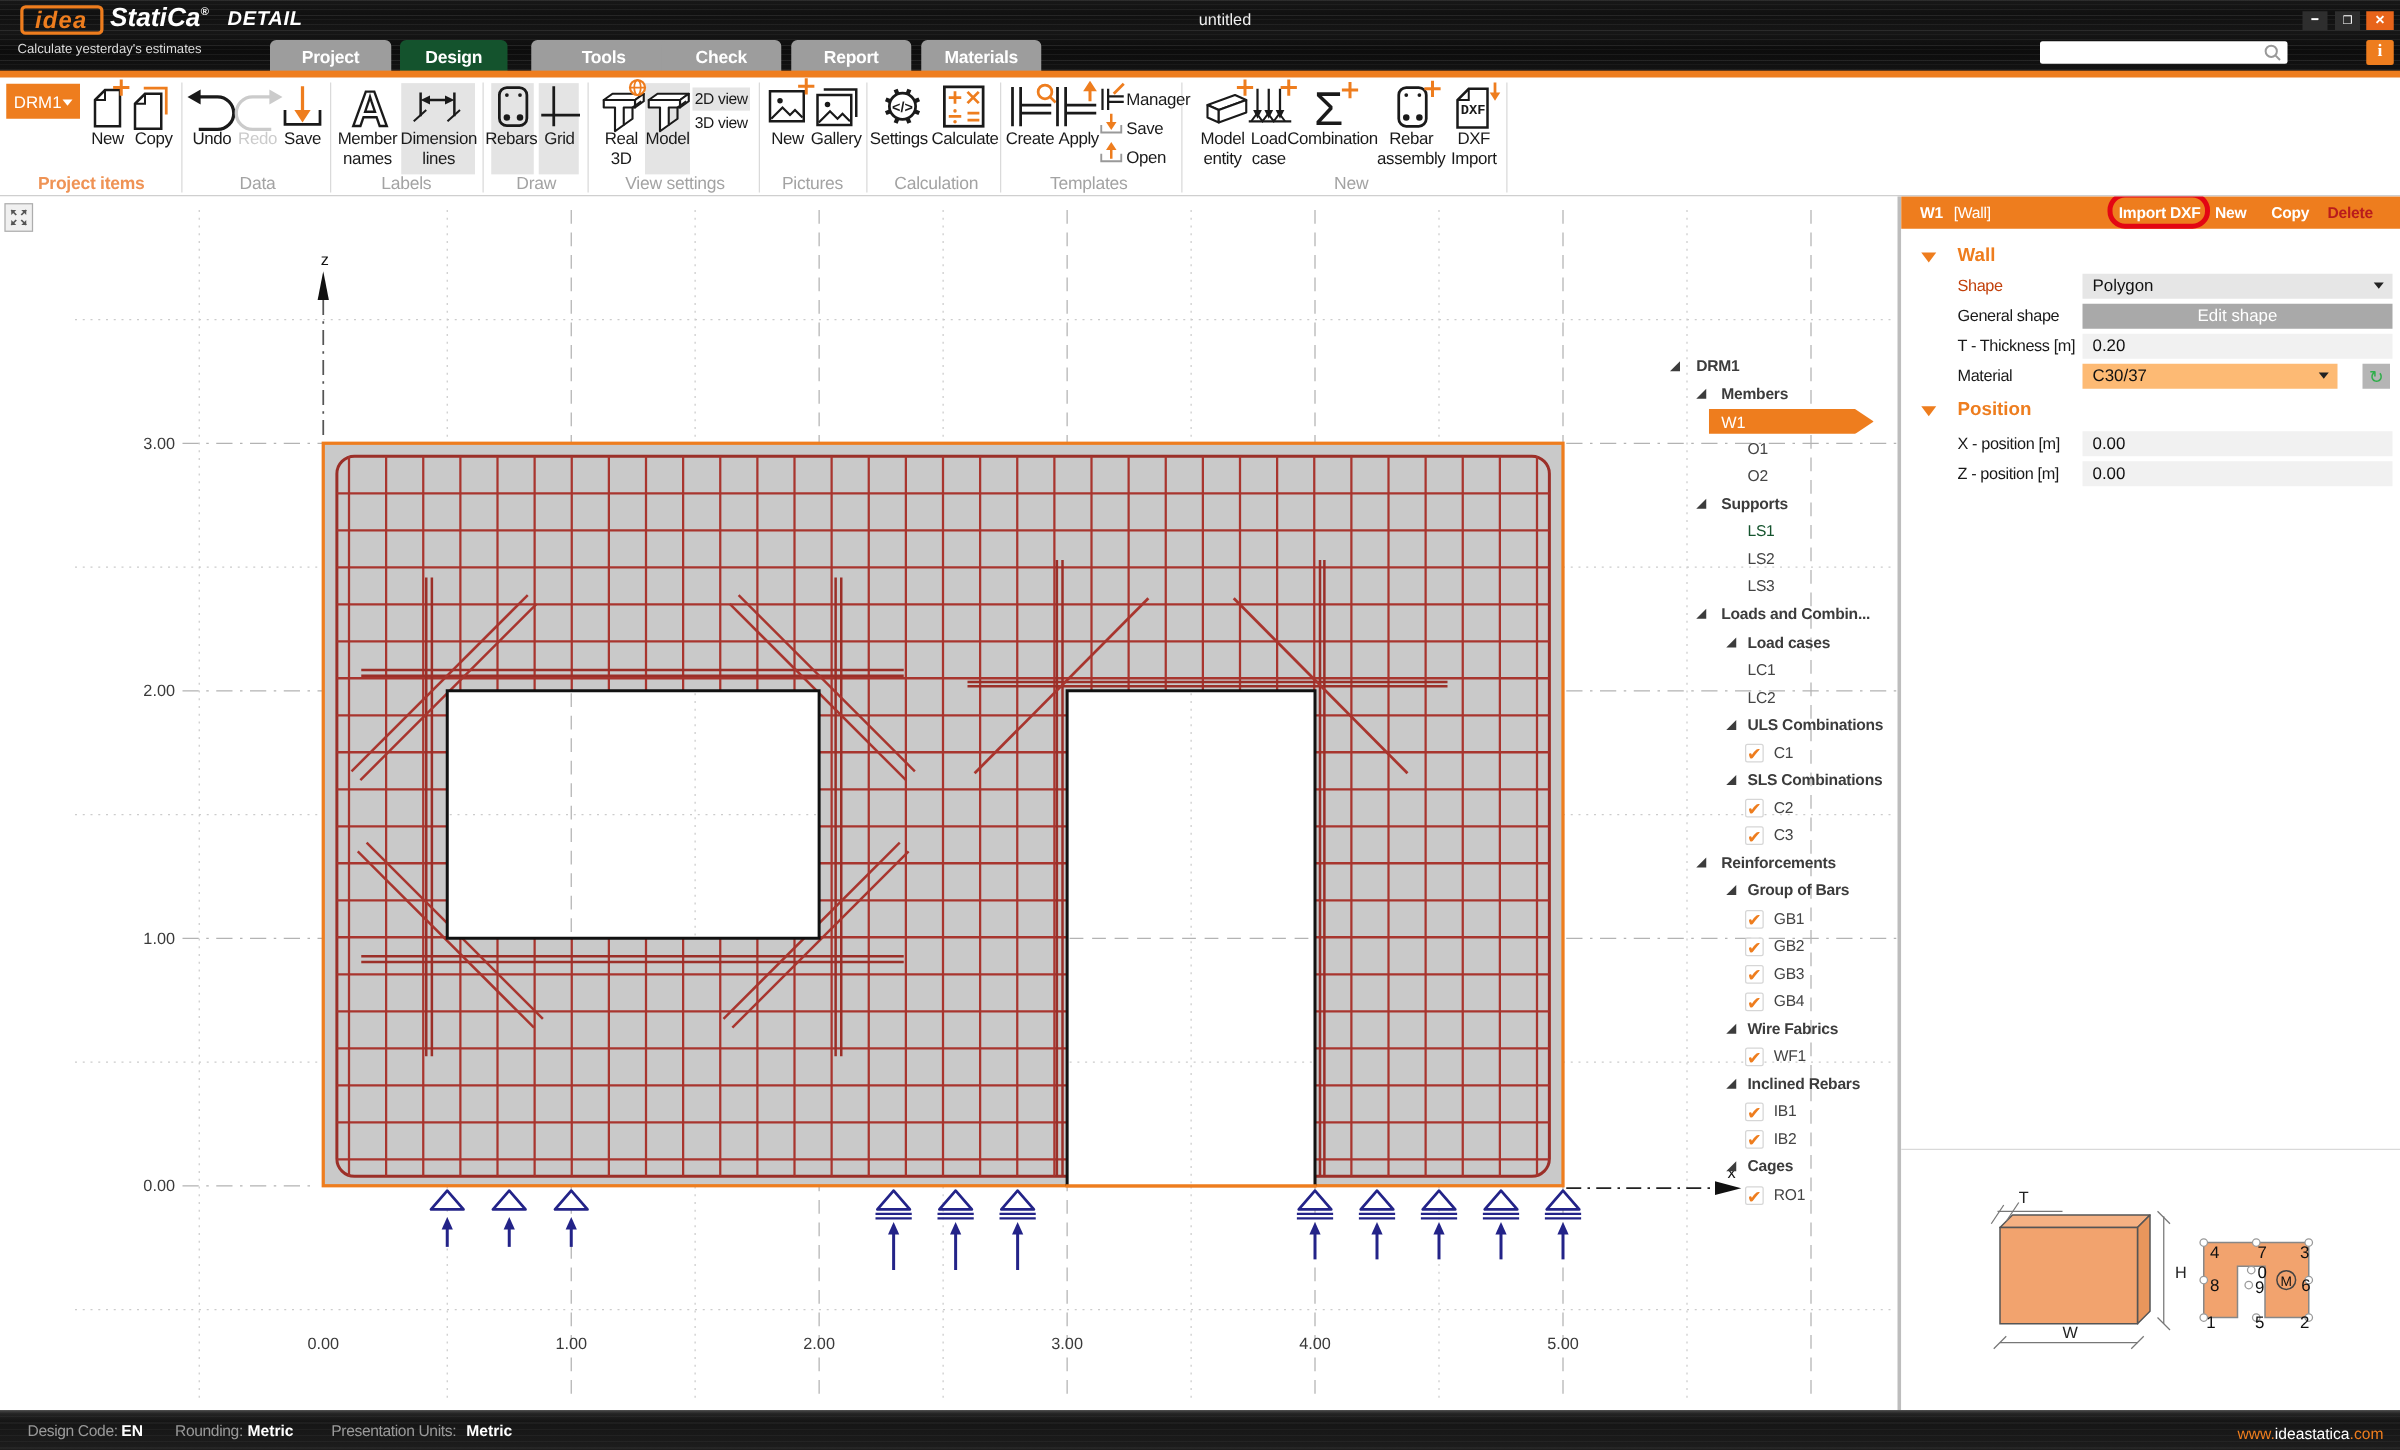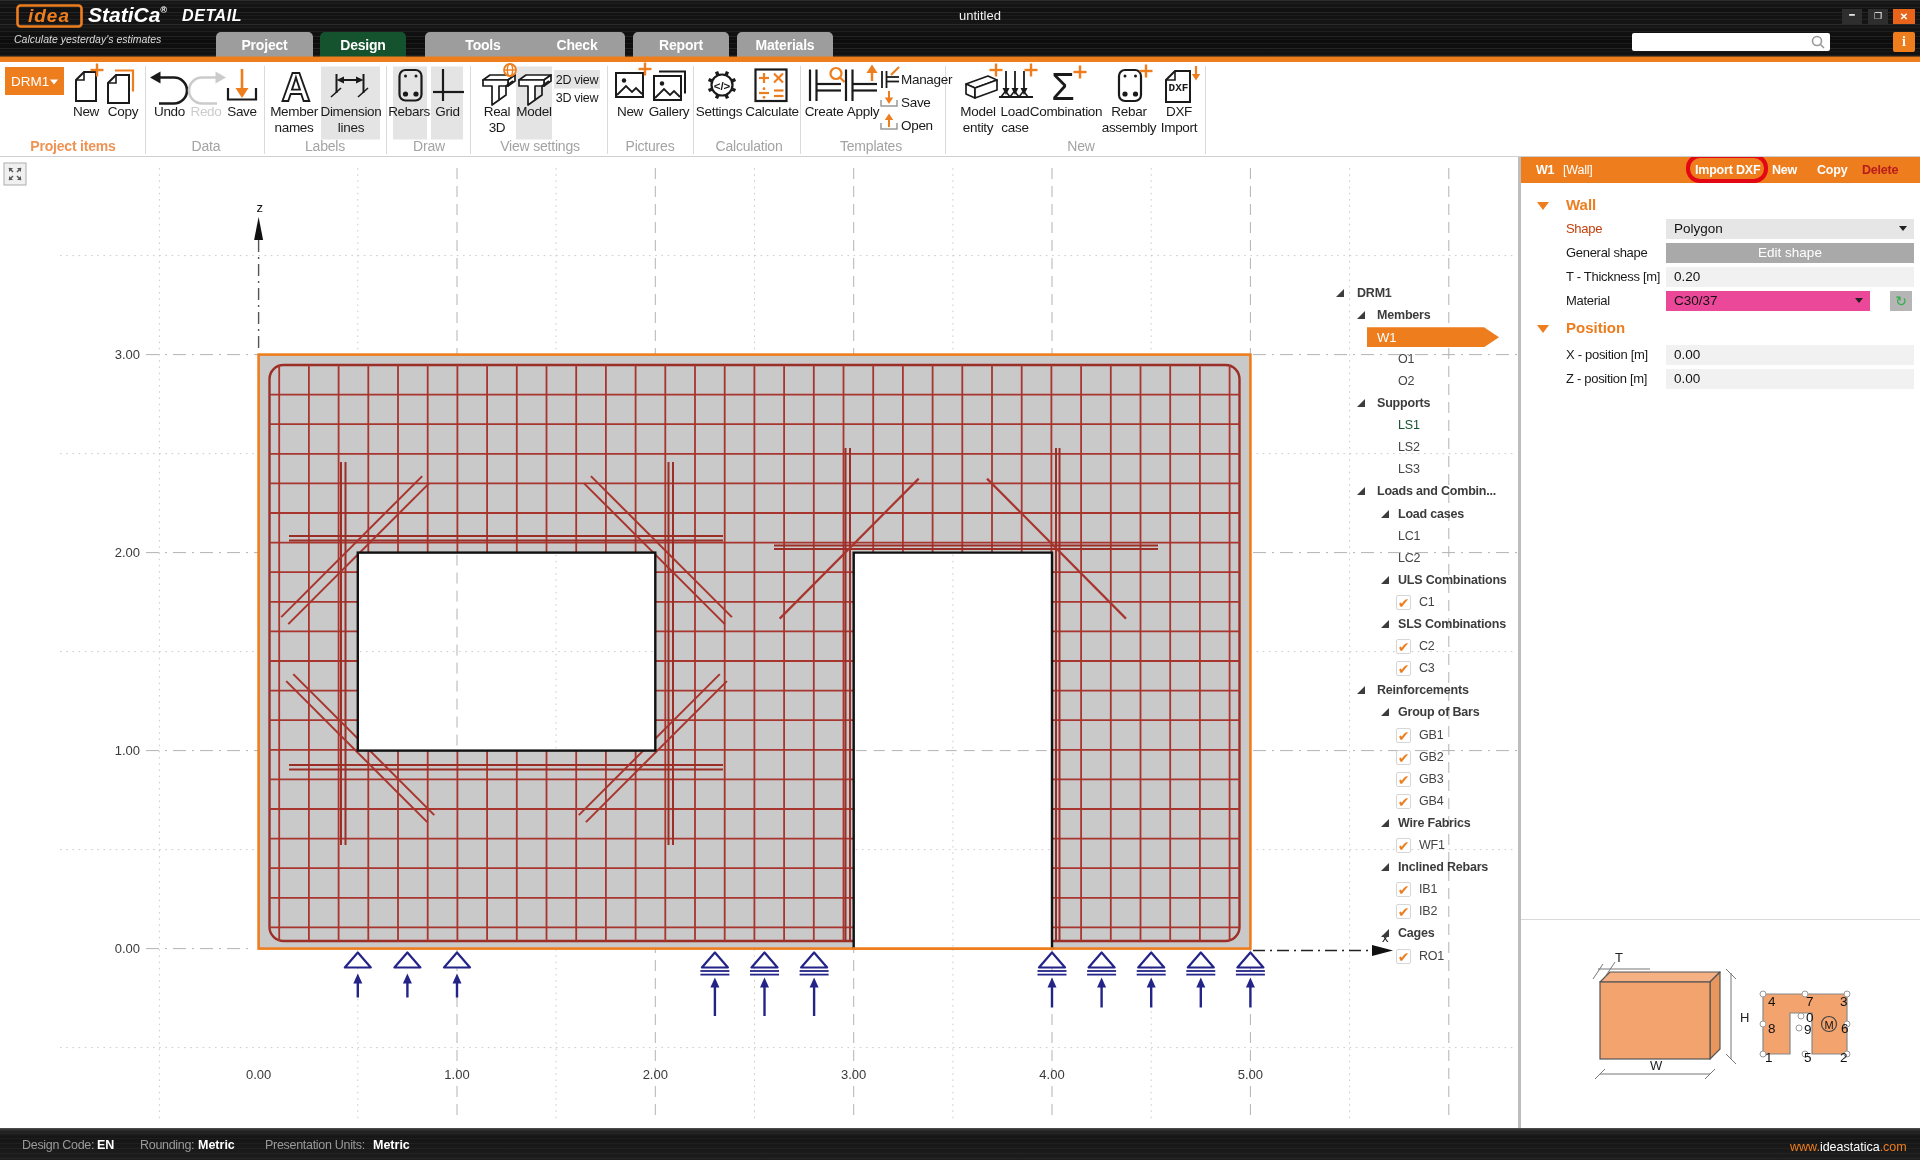--- a/index.html
+++ b/index.html
@@ -280,21 +280,21 @@
     <span style="position:absolute;left:8px;top:2px;font-size:13.5px;color:#111">Polygon</span>
     <span style="position:absolute;right:7px;top:7px;width:0;height:0;border-left:4.5px solid transparent;border-right:4.5px solid transparent;border-top:5.5px solid #222"></span>
   </div>
 <div style="position:absolute;left:1566px;top:245px;font-size:13px;letter-spacing:-0.3px;color:#1a1a1a">General shape</div>
 <div style="position:absolute;left:1666px;top:243px;width:248px;height:20px;background:#a9a9a9;text-align:center;font-size:13.5px;color:#fff;line-height:20px">Edit shape</div>
 <div style="position:absolute;left:1566px;top:269px;font-size:13px;letter-spacing:-0.3px;color:#1a1a1a">T - Thickness [m]</div>
 <div style="position:absolute;left:1666px;top:267px;width:248px;height:20px;background:#f1f1f1">
     <span style="position:absolute;left:8px;top:2px;font-size:13.5px;color:#111">0.20</span>
   </div>
 <div style="position:absolute;left:1566px;top:293px;font-size:13px;letter-spacing:-0.3px;color:#1a1a1a">Material</div>
-<div style="position:absolute;left:1666px;top:291px;width:204px;height:20px;background:#ec4899">
+<div style="position:absolute;left:1666px;top:291px;width:204px;height:20px;background:#fdba74">
     <span style="position:absolute;left:8px;top:2px;font-size:13.5px;color:#111">C30/37</span>
     <span style="position:absolute;right:7px;top:7px;width:0;height:0;border-left:4.5px solid transparent;border-right:4.5px solid transparent;border-top:5.5px solid #222"></span>
   </div>
 <div style="position:absolute;left:1890px;top:291px;width:22px;height:20px;background:#b5b5b5;color:#2fae4a;font-size:14px;text-align:center;line-height:20px">↻</div>
 <div style="position:absolute;left:1566px;top:347px;font-size:13px;letter-spacing:-0.3px;color:#1a1a1a">X - position [m]</div>
 <div style="position:absolute;left:1666px;top:345px;width:248px;height:20px;background:#f1f1f1">
     <span style="position:absolute;left:8px;top:2px;font-size:13.5px;color:#111">0.00</span>
   </div>
 <div style="position:absolute;left:1566px;top:371px;font-size:13px;letter-spacing:-0.3px;color:#1a1a1a">Z - position [m]</div>
 <div style="position:absolute;left:1666px;top:369px;width:248px;height:20px;background:#f1f1f1">
@@ -346,21 +346,21 @@
 <text x="1829" y="1028.5" font-size="11" text-anchor="middle" fill="#111">M</text>
 </svg>
 <div style="position:absolute;left:0;top:0;width:1920px;height:156.5px;background:#fff"></div>
 <div class="hdr"></div>
 <svg width="100" height="32" viewBox="0 0 100 32" style="position:absolute;left:16px;top:4px">
 <rect x="1.5" y="1.5" width="64" height="21" rx="3" fill="none" stroke="#ee7d1e" stroke-width="2.6"></rect>
 <text x="33" y="18" text-anchor="middle" font-size="19" font-weight="bold" font-style="italic" fill="#ee7d1e" letter-spacing="1">idea</text>
 </svg>
 <div style="position:absolute;left:88px;top:3px;color:#fff;font-size:21px;font-weight:bold;font-style:italic">StatiCa<span style="font-size:9px;vertical-align:9px">®</span></div>
 <div style="position:absolute;left:182px;top:7px;color:#fff;font-size:16px;font-weight:bold;font-style:italic;letter-spacing:0.6px">DETAIL</div>
-<div style="position:absolute;left:14px;top:33px;color:#ddd;font-size:10.5px;font-style:italic">Calculate yesterday's estimates</div>
+<div style="position:absolute;left:14px;top:33px;color:#ddd;font-size:10.5px;">Calculate yesterday's estimates</div>
 <div style="position:absolute;left:900px;top:8px;width:160px;text-align:center;color:#f0f0f0;font-size:13px">untitled</div>
 <div style="position:absolute;left:1842px;top:9px;width:20px;height:15px;background:#2e2e2e;color:#fff;font-size:9px;text-align:center;line-height:13px">━</div>
 <div style="position:absolute;left:1868px;top:9px;width:20px;height:15px;background:#2e2e2e;color:#fff;font-size:9px;text-align:center;line-height:14px">❐</div>
 <div style="position:absolute;left:1893px;top:9px;width:22px;height:15px;background:#e8641a;color:#fff;font-size:10px;font-weight:bold;text-align:center;line-height:15px">✕</div>
 <div style="position:absolute;left:1632px;top:33px;width:198px;height:18px;background:#fff;border-radius:2px"></div>
 <svg width="16" height="16" style="position:absolute;left:1810px;top:34px">
     <circle cx="7" cy="7" r="4.5" fill="none" stroke="#999" stroke-width="1.6"></circle>
     <line x1="10.5" y1="10.5" x2="14" y2="14" stroke="#999" stroke-width="1.6"></line>
   </svg>
 <div style="position:absolute;left:1893px;top:32px;width:22px;height:20px;background:#ee7d1e;border-radius:2px;color:#fff;font-weight:bold;font-size:14px;text-align:center;line-height:20px;font-family:'Liberation Serif',serif">i</div>

